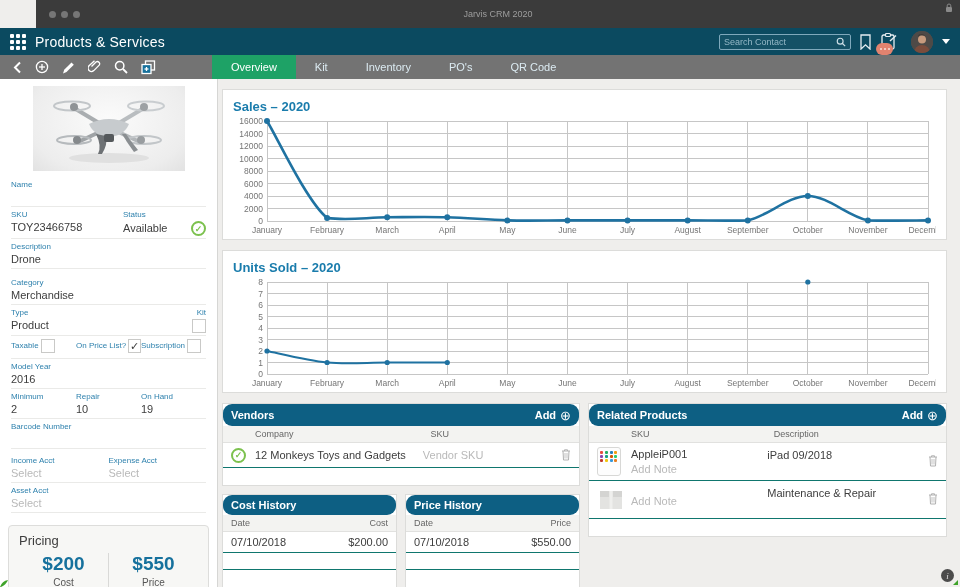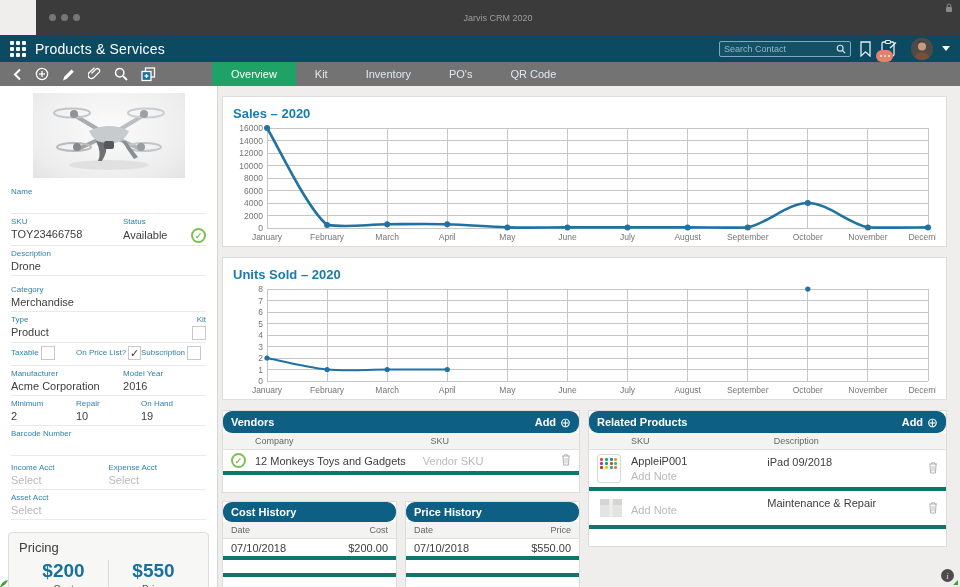--- a/index.html
+++ b/index.html
@@ -1,21 +1,21 @@
 <!DOCTYPE html>
 <html><head>
 <meta charset="utf-8">
 <style>
   * { box-sizing: border-box; margin: 0; padding: 0; }
   html,body { width:960px; height:587px; overflow:hidden; }
   body { font-family:"Liberation Sans", sans-serif; background:#efeeec; position:relative; }
   .app { width:960px; height:587px; display:flex; flex-direction:column; position:relative; }
 
   
-  .titlebar { height:35px; background:#3b3b3b; display:flex; align-items:center; padding:0 13px; position:relative; flex:none;margin-left:36px; }
+  .titlebar { height:28px; background:#3b3b3b; display:flex; align-items:center; padding:0 13px; position:relative; flex:none;margin-left:36px; }
   .traffic { display:flex; gap:5px; z-index:2; }
   .traffic span { width:7px; height:7px; border-radius:50%; background:#767676; display:block; }
   .tb-title { position:absolute; left:0; right:0; text-align:center; font-size:9px; color:#9d9d9d; }
   .tb-lock { position:absolute; right:7px; top:3px; }
 
   
   .appheader { height:27px; background:#0b4a60; display:flex; align-items:center; padding:0 10px; gap:9px; flex:none; }
   .grid-icon { display:grid; grid-template-columns:repeat(3,4px); grid-template-rows:repeat(3,4px); gap:2px; cursor:pointer; }
   .grid-icon i { background:#fff; border-radius:1px; display:block; }
   .app-title { color:#fff; font-size:14px; font-weight:normal; letter-spacing:.2px; }
@@ -72,21 +72,21 @@
   .chart svg { display:block; }
 
   .cols { display:flex; gap:8px; align-items:flex-start; }
   .col-left { width:358px; flex:none; }
   .col-right { flex:1; min-width:0; }
   .tpanel { background:#fff; border:1px solid #dcdcda; }
   .tpanel-header { background:#0d5f83; color:#fff; height:22px; display:flex; align-items:center; justify-content:space-between; padding:0 8px; font-size:11px; font-weight:bold;border-radius:9px; }
   .add-btn { display:flex; align-items:center; gap:4px; cursor:pointer; font-size:11px; font-weight:bold; }
   .add-btn .plus { font-size:13px; font-weight:normal; line-height:1; }
   .thead { display:flex; align-items:center; background:#f3f3f1; border-bottom:1px solid #e1e1df; font-size:9px; color:#666; height:17px; padding:0 8px; }
-  .trow { display:flex; align-items:center; border-bottom:4px solid #0f766e; padding:0 8px; font-size:11px; color:#3d3d3d; }
+  .trow { display:flex; align-items:center; border-bottom:1px solid #0f766e; padding:0 8px; font-size:11px; color:#3d3d3d; }
   .trow.empty { height:17px; }
   .vrow { height:25px; }
   .v-check { width:24px; flex:none; }
   .v-company { flex:1.25; }
   .v-sku { flex:1; }
   .h-company { margin-left:24px; flex:1.25; }
   .h-sku { flex:1; }
   .trash { width:14px; flex:none; text-align:right; cursor:pointer; }
 
   .rp-row { min-height:38px; }
@@ -288,24 +288,20 @@
           <div class="fcol">
             <div class="flabel">On Price List?</div>
             <div class="cbx">✓</div>
           </div>
           <div class="fcol">
             <div class="flabel">Subscription</div>
             <div class="cbx"></div>
           </div>
         </div>
         <div class="frow">
-          <div class="fcol" style="flex:1.35">
-            <div class="flabel">Manufacturer</div>
-            <div class="fvalue">Acme Corporation</div>
-          </div>
           <div class="fcol">
             <div class="flabel">Model Year</div>
             <div class="fvalue">2016</div>
           </div>
         </div>
         <div class="frow">
           <div class="fcol">
             <div class="flabel">Minimum</div>
             <div class="fvalue">2</div>
           </div>

